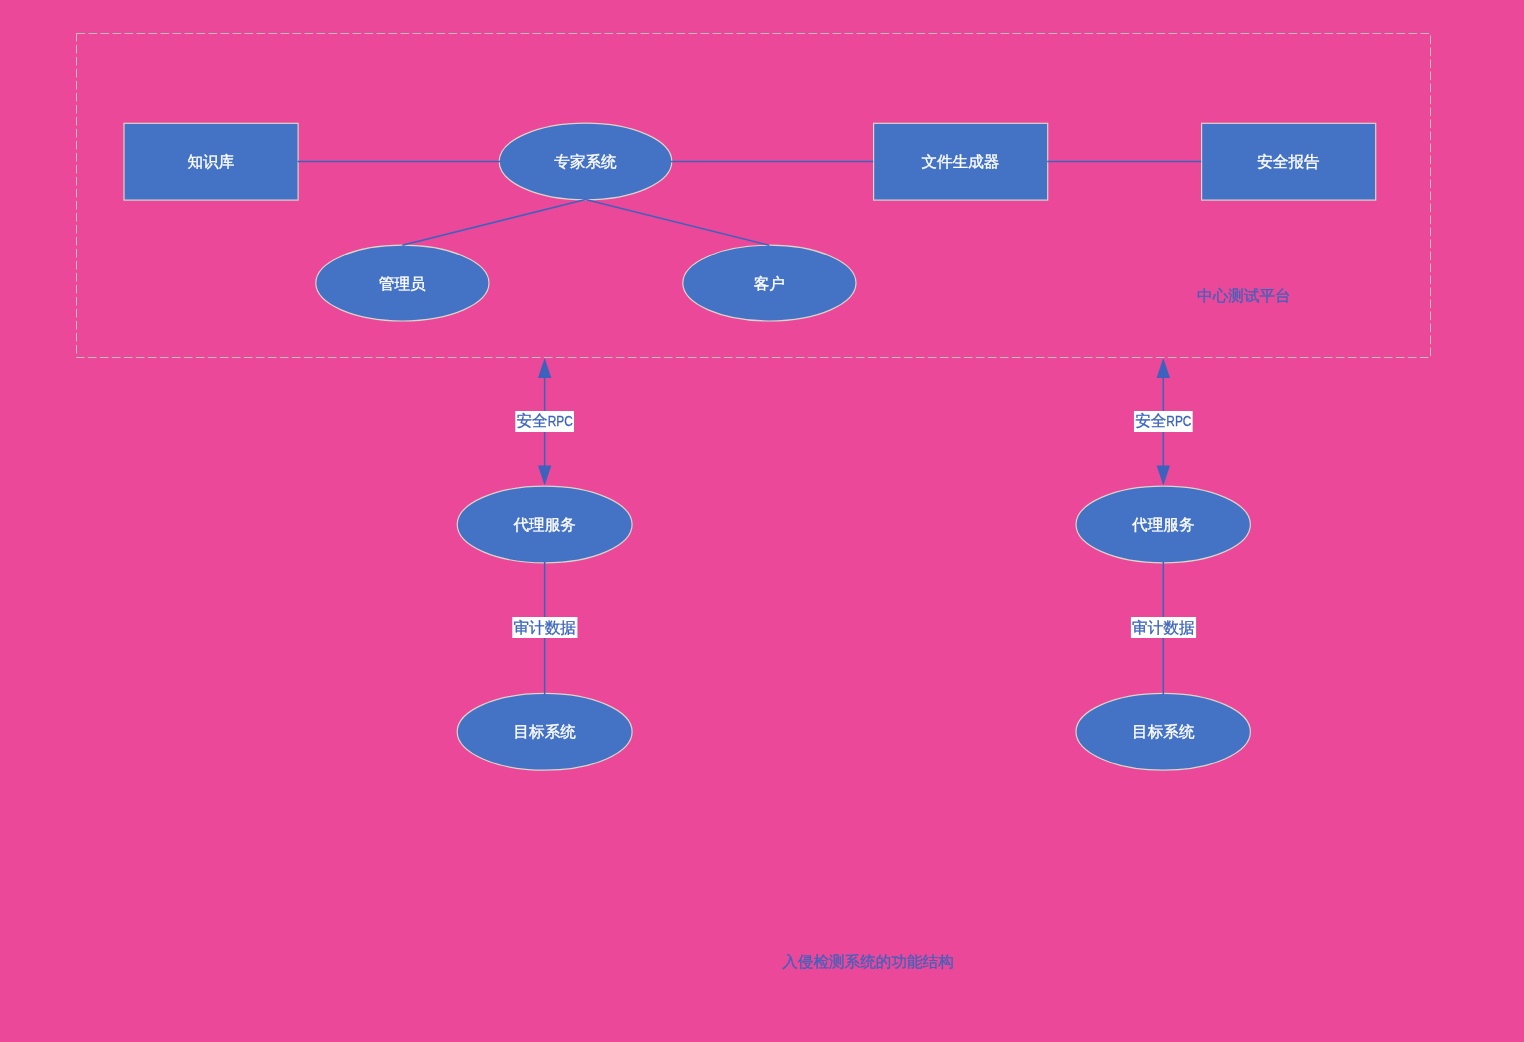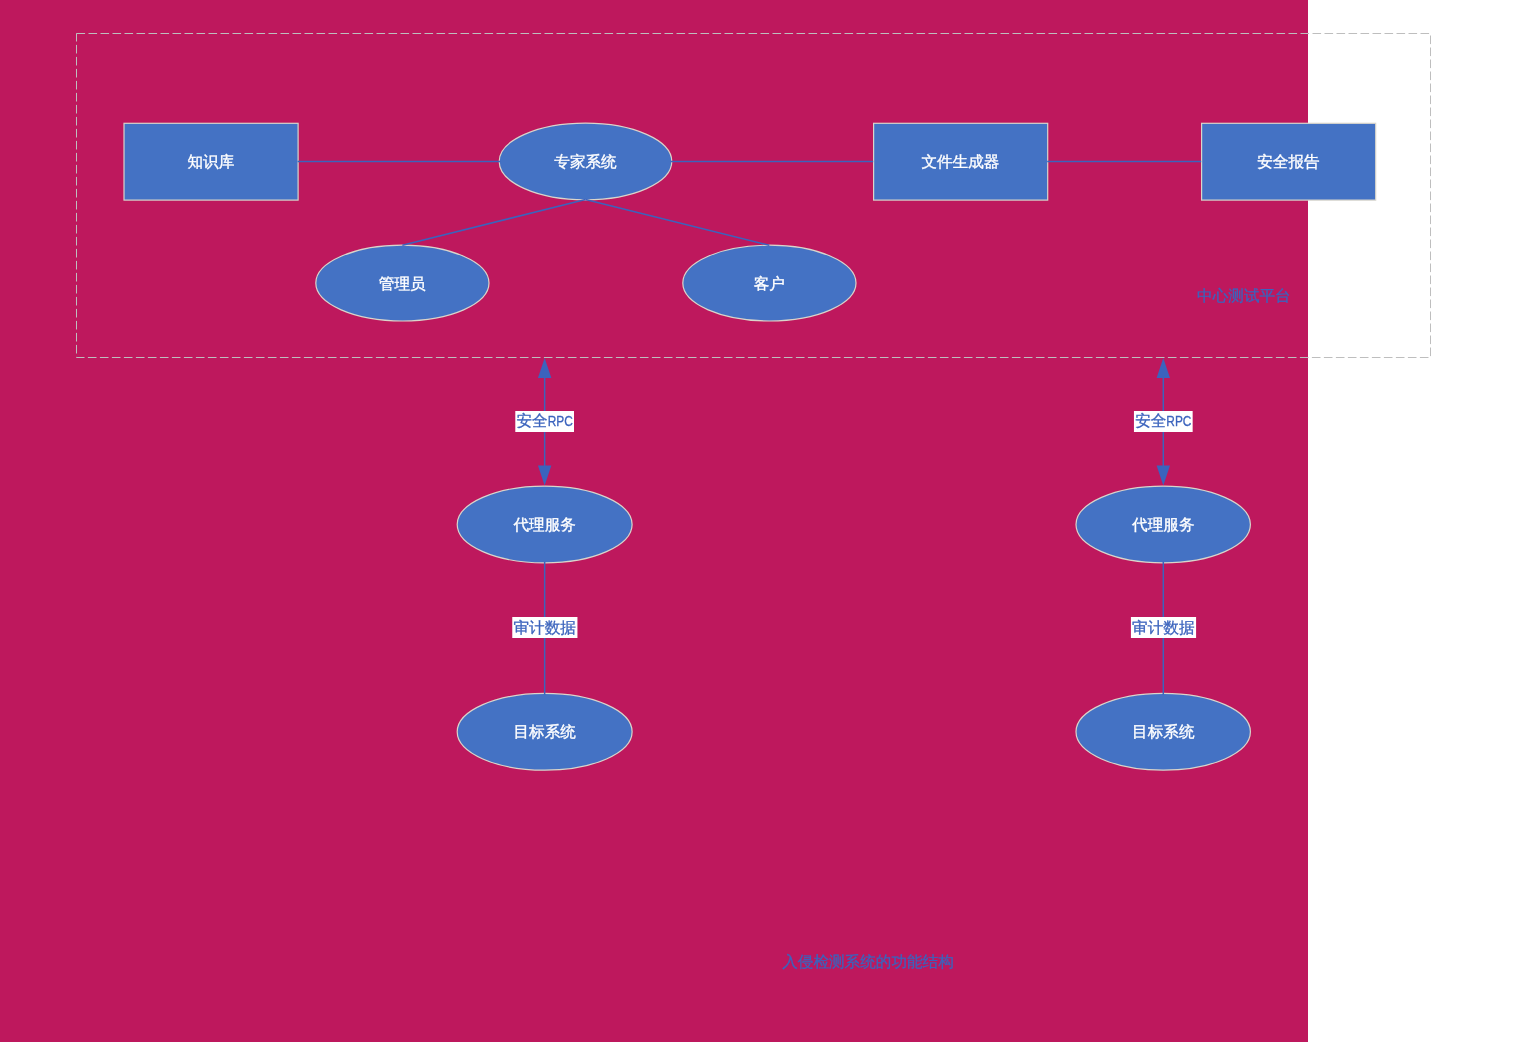--- a/index.html
+++ b/index.html
@@ -1,21 +1,21 @@
 <!DOCTYPE html>
 <html><head>
 <meta charset="utf-8">
 <title>入侵检测系统的功能结构</title>
 <style>
   html, body { margin:0; padding:0; background:#ffffff; }
   body {
     width:1524px; height:1042px; overflow:hidden;
     font-family:"Liberation Sans", sans-serif;
   }
-  .stage { position:relative; width:1308px; height:1042px; background:#be185d; }
+  .stage { position:relative; width:1524px; height:1042px; background:#ec4899; }
   svg.diagram { position:absolute; left:0; top:0; width:1524px; height:1042px; display:block; }
 
   .node-label  { font-family:"Liberation Sans", sans-serif; font-size:15.6px; fill:#ffffff;
                  text-anchor:middle; dominant-baseline:central;
                  stroke:#ffffff; stroke-width:0.35px; paint-order:stroke fill; }
   .edge-label  { font-family:"Liberation Sans", sans-serif; font-size:15.6px; fill:#3B63BD;
                  text-anchor:middle; dominant-baseline:central;
                  stroke:#3B63BD; stroke-width:0.3px; paint-order:stroke fill; }
   .zone-label  { font-family:"Liberation Sans", sans-serif; font-size:15.6px; fill:#3B63BD;
                  text-anchor:middle; dominant-baseline:central;

